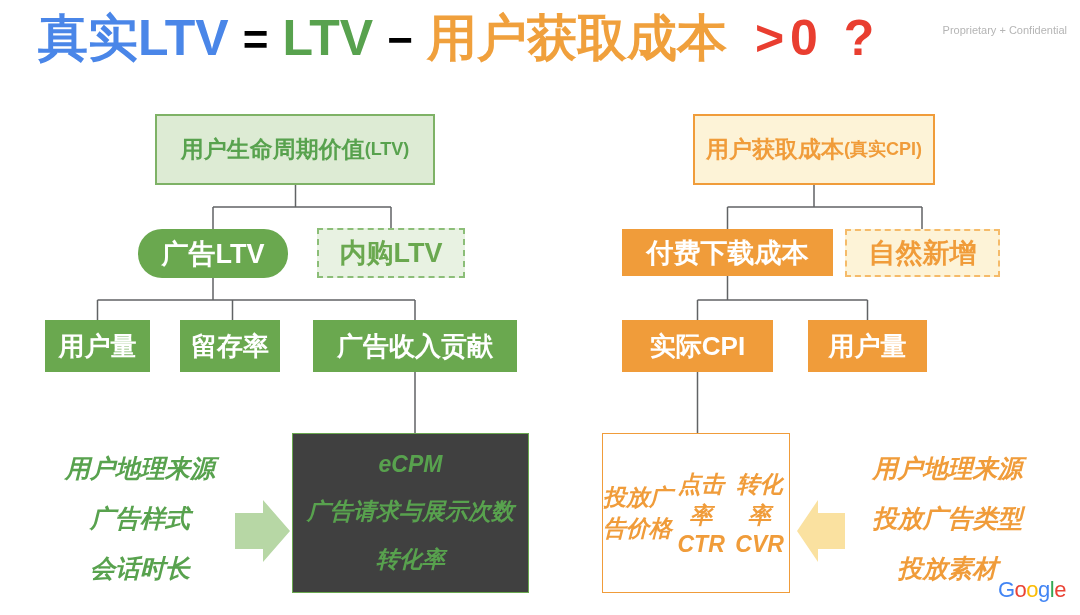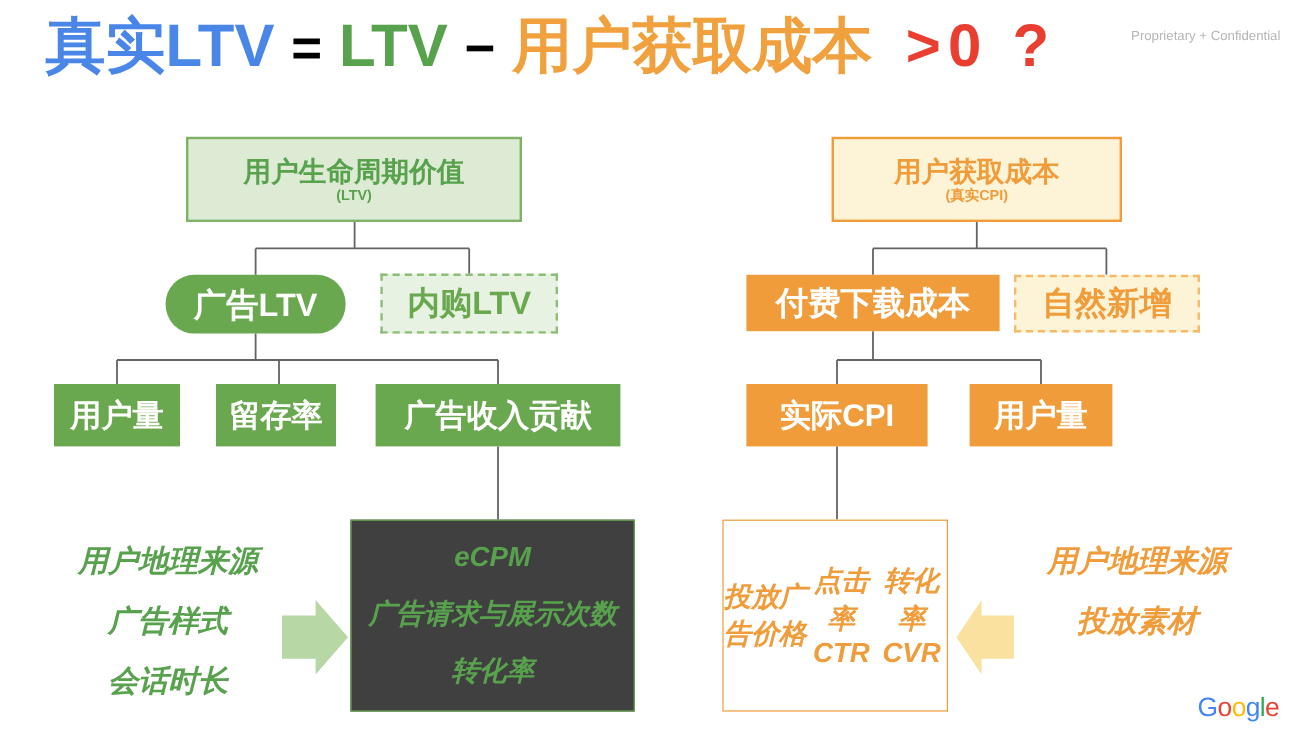--- a/index.html
+++ b/index.html
@@ -14,23 +14,23 @@
   .t-op{color:#000000;margin:0 14px;font-size:44px;}
   .t-green{color:#58a24e;}
   .t-orange{color:#f0a03c;}
   .t-red{color:#e93e30;margin-left:28px;letter-spacing:6px;}
   .confidential{position:absolute;right:13px;top:24px;font-size:11px;color:#b5b5b5;}
   
   .connector-svg{position:absolute;left:0;top:0;}
   
   .box{position:absolute;box-sizing:border-box;display:flex;align-items:center;
     justify-content:center;text-align:center;font-weight:bold;}
-  .root-box{flex-direction:column;}
+  .root-box{flex-direction:row;}
   .root-line1{font-size:23px;line-height:1.25;}
-  .root-line2{font-size:12px;line-height:1.1;}
+  .root-line2{font-size:18px;line-height:1.1;}
   
   .g-root{background:#ddebd4;border:2px solid #7eb266;color:#58a24e;}
   .g-solid{background:#6aa84f;color:#ffffff;font-size:27px;}
   .g-dashed{background:#e8f2e2;border:2px dashed #8cbe78;color:#6aa84f;font-size:27px;}
   .g-detail{background:#404040;border:1.5px solid #6aa84f;color:#58a24e;
     flex-direction:column;justify-content:space-evenly;font-size:23px;font-style:italic;}
   
   .o-root{background:#fdf3d7;border:2px solid #f09c3a;color:#f09c3a;}
   .o-solid{background:#f09c3a;color:#ffffff;font-size:27px;}
   .o-dashed{background:#fdf3d7;border:2px dashed #f5bb6a;color:#f09c3a;font-size:27px;}
@@ -118,20 +118,21 @@
   <div class="box o-solid" style="left:808px;top:320px;width:119px;height:52px;font-size:26px;">用户量</div>
 
   <div class="box o-detail" style="left:602px;top:433px;width:188px;height:160px;">
     <div>投放广告价格</div>
     <div>点击率CTR</div>
     <div>转化率CVR</div>
   </div>
 
   <div class="factors factors-orange" style="left:855px;top:443px;width:185px;">
     <div>用户地理来源</div>
+    <div>投放广告类型</div>
     <div>投放素材</div>
   </div>
 
   <svg class="arrow-svg" style="left:797px;top:500px;" width="48" height="62" aria-hidden="true">
     <polygon points="48,13 21,13 21,0 0,31 21,62 21,49 48,49" fill="#fae1a0"></polygon>
   </svg>
 
   <div class="google">
     <span class="gl-0">G</span><span class="gl-1">o</span><span class="gl-2">o</span><span class="gl-3">g</span><span class="gl-4">l</span><span class="gl-5">e</span>
   </div>

